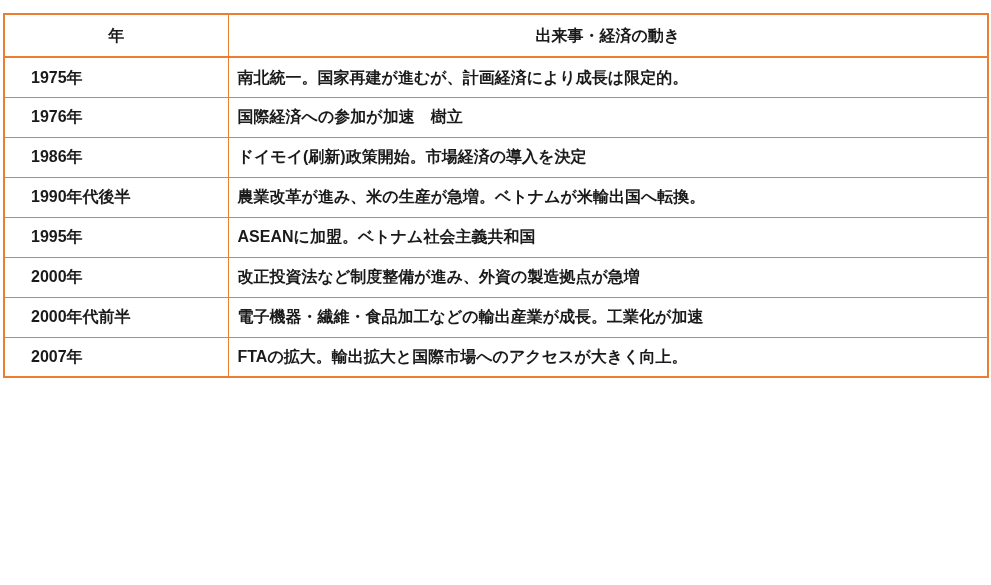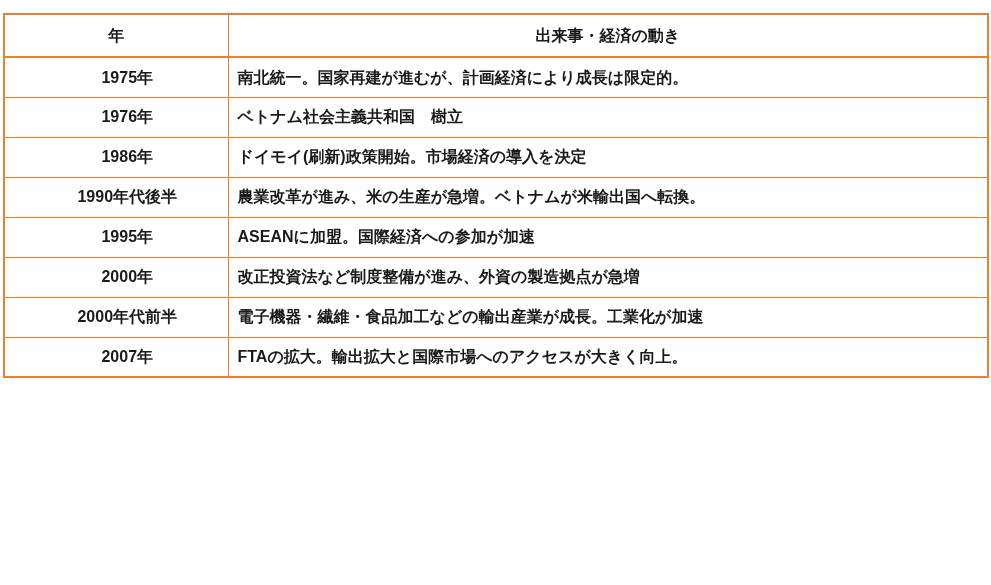--- a/index.html
+++ b/index.html
@@ -34,21 +34,21 @@
   }
   .history-table col.col-year  { width: 224px; }
   .history-table col.col-event { width: 760px; }
   .history-table thead th {
     height: 41px;
     text-align: center;
     border-bottom-width: 2px;
     padding: 0;
   }
   .history-table tbody tr { height: 40px; }
-  .history-table td.year-cell  { text-align: center; padding: 0 4px 0 26px; }
+  .history-table td.year-cell  { text-align: left; padding: 0 4px 0 26px; }
   .history-table td.event-cell { text-align: left; padding: 0 16px 0 9px; }
 </style>
 </head>
 <body>
 
 <table class="history-table">
   <colgroup>
     <col class="col-year">
     <col class="col-event">
   </colgroup>
@@ -58,33 +58,33 @@
       <th>出来事・経済の動き</th>
     </tr>
   </thead>
   <tbody id="table-body">
       <tr>
         <td class="year-cell">1975年</td>
         <td class="event-cell">南北統一。国家再建が進むが、計画経済により成長は限定的。</td>
       </tr>
       <tr>
         <td class="year-cell">1976年</td>
-        <td class="event-cell">ベトナム社会主義共和国　樹立</td>
+        <td class="event-cell">国際経済への参加が加速　樹立</td>
       </tr>
       <tr>
         <td class="year-cell">1986年</td>
         <td class="event-cell">ドイモイ(刷新)政策開始。市場経済の導入を決定</td>
       </tr>
       <tr>
         <td class="year-cell">1990年代後半</td>
         <td class="event-cell">農業改革が進み、米の生産が急増。ベトナムが米輸出国へ転換。</td>
       </tr>
       <tr>
         <td class="year-cell">1995年</td>
-        <td class="event-cell">ASEANに加盟。国際経済への参加が加速</td>
+        <td class="event-cell">ASEANに加盟。ベトナム社会主義共和国</td>
       </tr>
       <tr>
         <td class="year-cell">2000年</td>
         <td class="event-cell">改正投資法など制度整備が進み、外資の製造拠点が急増</td>
       </tr>
       <tr>
         <td class="year-cell">2000年代前半</td>
         <td class="event-cell">電子機器・繊維・食品加工などの輸出産業が成長。工業化が加速</td>
       </tr>
       <tr>

